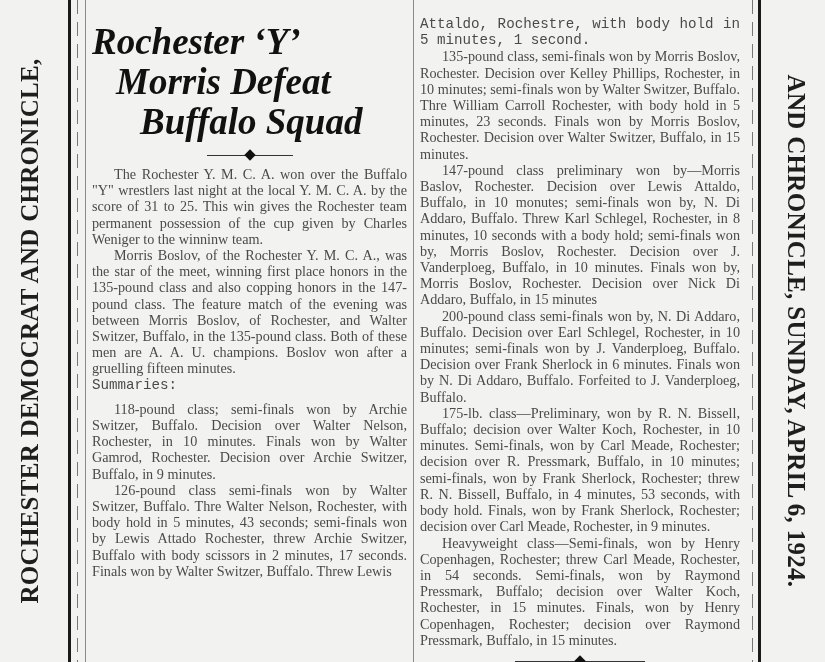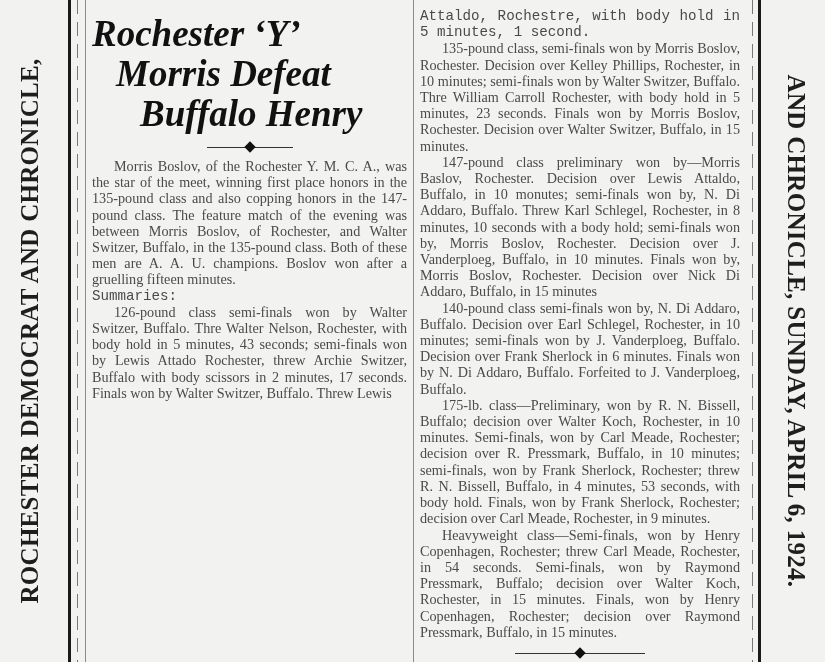--- a/index.html
+++ b/index.html
@@ -32,21 +32,21 @@
     font-size:25px; letter-spacing:0.3px; color:#1e1e1e;
   }
   .rule-thick { position:absolute; top:0; bottom:0; width:3px; background:#1a1a1a; }
   .rule-thin { position:absolute; top:0; bottom:0; width:1px; background:#8a8a8a; }
   .rule-dash {
     position:absolute; top:0; bottom:0; width:1px;
     background: repeating-linear-gradient(to bottom, #777 0 14px, transparent 14px 22px);
   }
   
   .col {
-    position:absolute; top:8px;
+    position:absolute; top:16px;
     font-family:"Liberation Serif", serif;
     font-size:14.2px; line-height:16.2px; color:#4a4a4a;
     text-align:justify;
   }
   .col-left { left:92px; width:315px; }
   .col-right { left:420px; width:320px; }
   .headline {
     font-family:"Liberation Serif", serif; font-style:italic; font-weight:bold;
     color:#111; font-size:37px; line-height:40px; margin-top:6px;
   }
@@ -73,38 +73,40 @@
     <div class="vtext">ROCHESTER DEMOCRAT AND CHRONICLE,</div>
   </div>
   <div class="rule-thick" style="left:68px;"></div>
   <div class="rule-dash" style="left:77px;"></div>
   <div class="rule-thin" style="left:85px;"></div>
 
   <div class="col col-left">
     <div class="headline">
       <span class="l1">Rochester ‘Y’</span>
       <span class="l2">Morris Defeat</span>
-      <span class="l3">Buffalo Henry</span>
+      <span class="l3">Buffalo Squad</span>
     </div>
     <div class="ornament">
       <div class="line"></div>
       <div class="dot"></div>
     </div>
+    <p class="para">The Rochester Y. M. C. A. won over the Buffalo "Y" wrestlers last night at the local Y. M. C. A. by the score of 31 to 25. This win gives the Rochester team permanent possession of the cup given by Charles Weniger to the winninw team.</p>
     <p class="para">Morris Boslov, of the Rochester Y. M. C. A., was the star of the meet, winning first place honors in the 135-pound class and also copping honors in the 147-pound class. The feature match of the evening was between Morris Boslov, of Rochester, and Walter Switzer, Buffalo, in the 135-pound class. Both of these men are A. A. U. champions. Boslov won after a gruelling fifteen minutes.</p>
-    <p class="para noind" style="margin-bottom:0;">Summaries:</p>
+    <p class="para noind" style="margin-bottom:8px;">Summaries:</p>
+    <p class="para">118-pound class; semi-finals won by Archie Switzer, Buffalo. Decision over Walter Nelson, Rochester, in 10 minutes. Finals won by Walter Gamrod, Rochester. Decision over Archie Switzer, Buffalo, in 9 minutes.</p>
     <p class="para">126-pound class semi-finals won by Walter Switzer, Buffalo. Thre Walter Nelson, Rochester, with body hold in 5 minutes, 43 seconds; semi-finals won by Lewis Attado Rochester, threw Archie Switzer, Buffalo with body scissors in 2 minutes, 17 seconds. Finals won by Walter Switzer, Buffalo. Threw Lewis</p>
   </div>
 
   <div class="rule-thin" style="left:413px;"></div>
 
   <div class="col col-right">
     <p class="para noind">Attaldo, Rochestre, with body hold in 5 minutes, 1 second.</p>
     <p class="para">135-pound class, semi-finals won by Morris Boslov, Rochester. Decision over Kelley Phillips, Rochester, in 10 minutes; semi-finals won by Walter Switzer, Buffalo. Thre William Carroll Rochester, with body hold in 5 minutes, 23 seconds. Finals won by Morris Boslov, Rochester. Decision over Walter Switzer, Buffalo, in 15 minutes.</p>
     <p class="para">147-pound class preliminary won by—Morris Baslov, Rochester. Decision over Lewis Attaldo, Buffalo, in 10 monutes; semi-finals won by, N. Di Addaro, Buffalo. Threw Karl Schlegel, Rochester, in 8 minutes, 10 seconds with a body hold; semi-finals won by, Morris Boslov, Rochester. Decision over J. Vanderploeg, Buffalo, in 10 minutes. Finals won by, Morris Boslov, Rochester. Decision over Nick Di Addaro, Buffalo, in 15 minutes</p>
-    <p class="para">140-pound class semi-finals won by, N. Di Addaro, Buffalo. Decision over Earl Schlegel, Rochester, in 10 minutes; semi-finals won by J. Vanderploeg, Buffalo. Decision over Frank Sherlock in 6 minutes. Finals won by N. Di Addaro, Buffalo. Forfeited to J. Vanderploeg, Buffalo.</p>
+    <p class="para">200-pound class semi-finals won by, N. Di Addaro, Buffalo. Decision over Earl Schlegel, Rochester, in 10 minutes; semi-finals won by J. Vanderploeg, Buffalo. Decision over Frank Sherlock in 6 minutes. Finals won by N. Di Addaro, Buffalo. Forfeited to J. Vanderploeg, Buffalo.</p>
     <p class="para">175-lb. class—Preliminary, won by R. N. Bissell, Buffalo; decision over Walter Koch, Rochester, in 10 minutes. Semi-finals, won by Carl Meade, Rochester; decision over R. Pressmark, Buffalo, in 10 minutes; semi-finals, won by Frank Sherlock, Rochester; threw R. N. Bissell, Buffalo, in 4 minutes, 53 seconds, with body hold. Finals, won by Frank Sherlock, Rochester; decision over Carl Meade, Rochester, in 9 minutes.</p>
     <p class="para">Heavyweight class—Semi-finals, won by Henry Copenhagen, Rochester; threw Carl Meade, Rochester, in 54 seconds. Semi-finals, won by Raymond Pressmark, Buffalo; decision over Walter Koch, Rochester, in 15 minutes. Finals, won by Henry Copenhagen, Rochester; decision over Raymond Pressmark, Buffalo, in 15 minutes.</p>
     <div class="ornament" style="width:130px;">
       <div class="line"></div>
       <div class="dot"></div>
     </div>
   </div>
 
   <div class="rule-dash" style="left:752px;"></div>
   <div class="rule-thick" style="left:758px;"></div>

